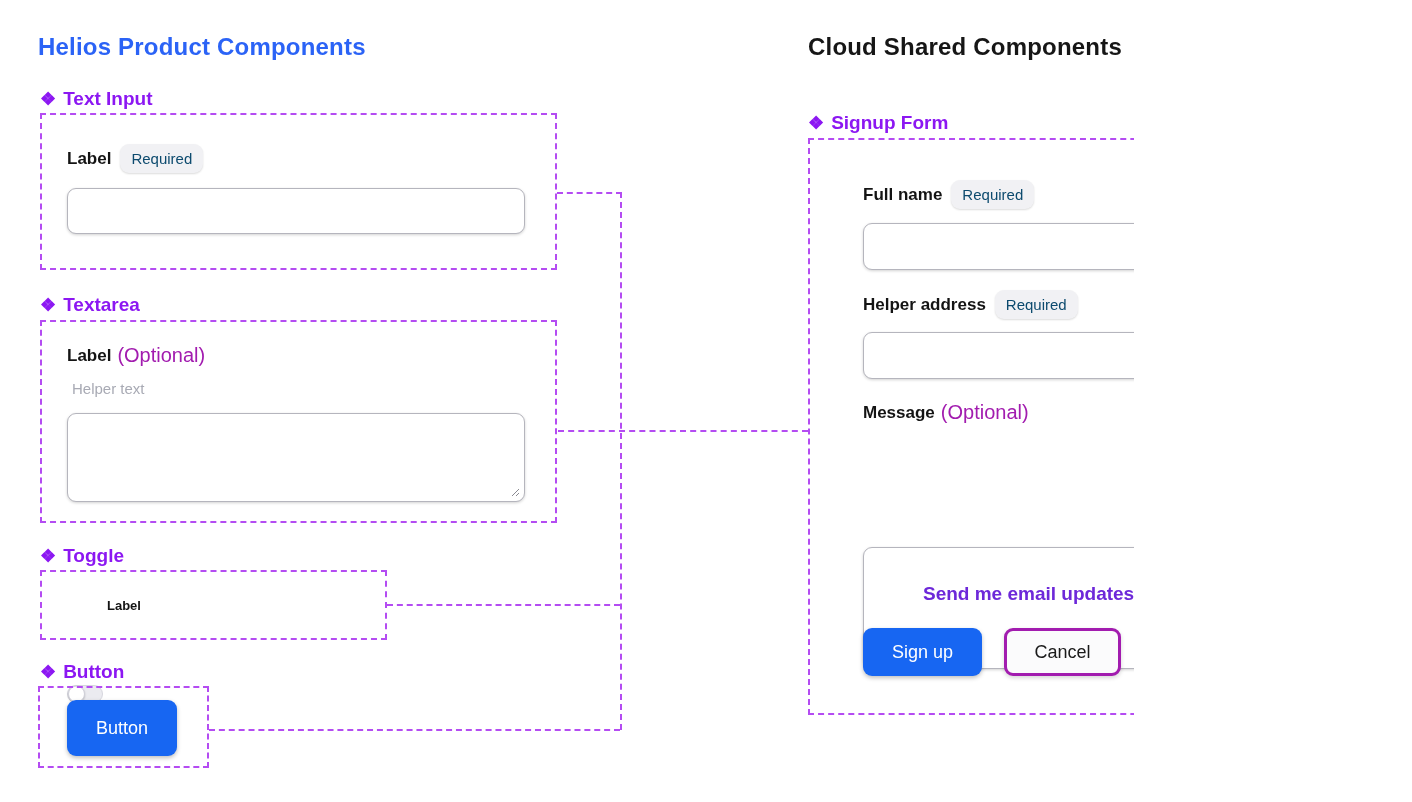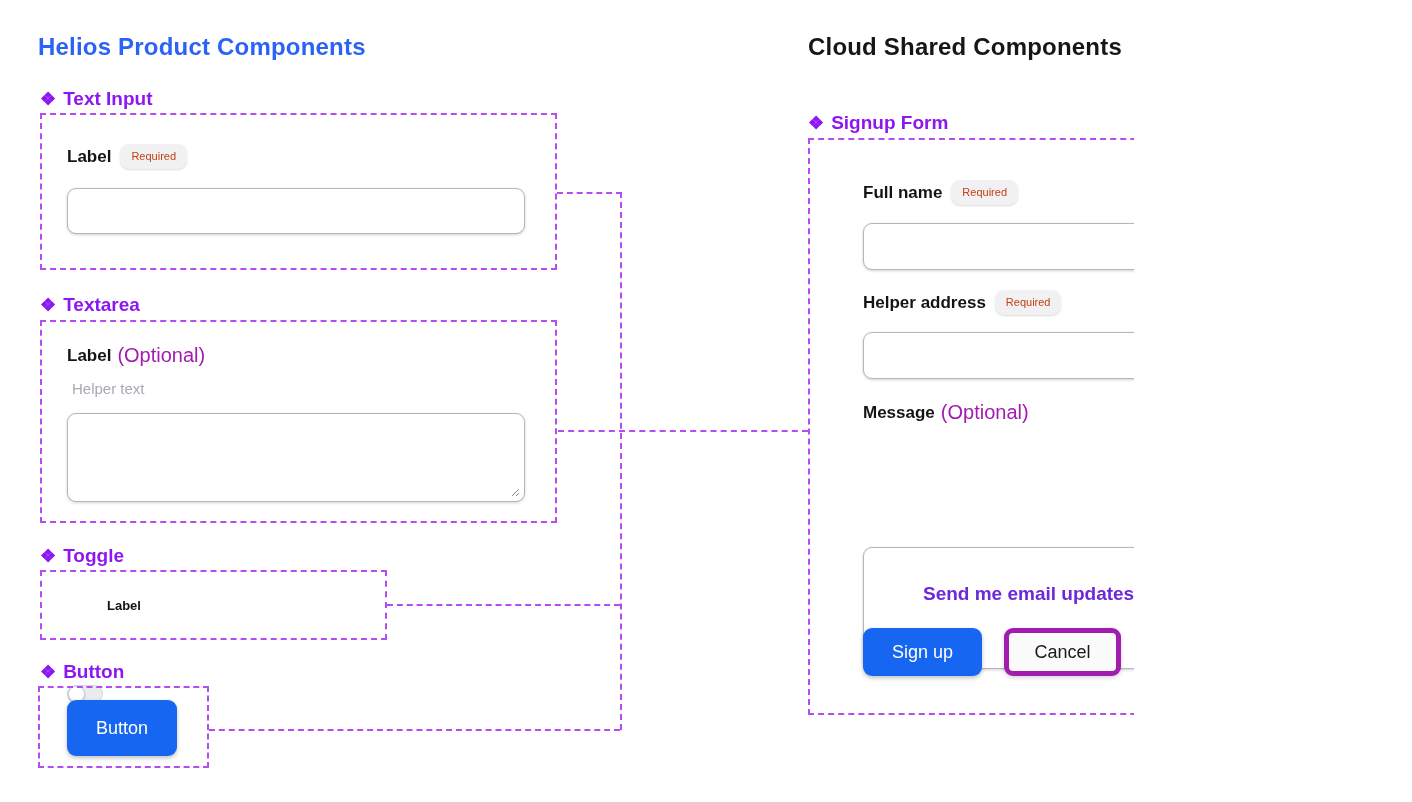--- a/index.html
+++ b/index.html
@@ -55,22 +55,22 @@
     margin-left: 6px;
   }
   .helper-text {
     font-size: 15px;
     color: #a8aab4;
     white-space: nowrap;
   }
   .badge {
     display: inline-block;
     background: #f1f1f4;
-    color: #c2410c;
-    font-size: 11px;
+    color: #0c4a6e;
+    font-size: 15px;
     line-height: 1;
     padding: 7px 11px 7px;
     border-radius: 9px;
     box-shadow: 0 1px 2px rgba(0,0,0,0.14);
     margin-left: 9px;
     white-space: nowrap;
     vertical-align: middle;
   }
   .label-row { display: flex; align-items: center; }
 
@@ -135,21 +135,21 @@
     white-space: nowrap;
   }
   .btn-primary {
     background: #1766f2;
     color: #ffffff;
     box-shadow: 0 2px 4px rgba(0,0,0,0.25);
   }
   .btn-secondary {
     background: #fbfbfc;
     color: #1a1a1a;
-    border: 5px solid #a21caf;
+    border: 3px solid #a21caf;
     box-shadow: 0 2px 4px rgba(0,0,0,0.16);
   }
 </style>
 </head>
 <body>
 
 <div class="canvas">
 
   <div class="abs page-title title-blue" style="left:38px; top:33px;">Helios Product Components</div>
 

